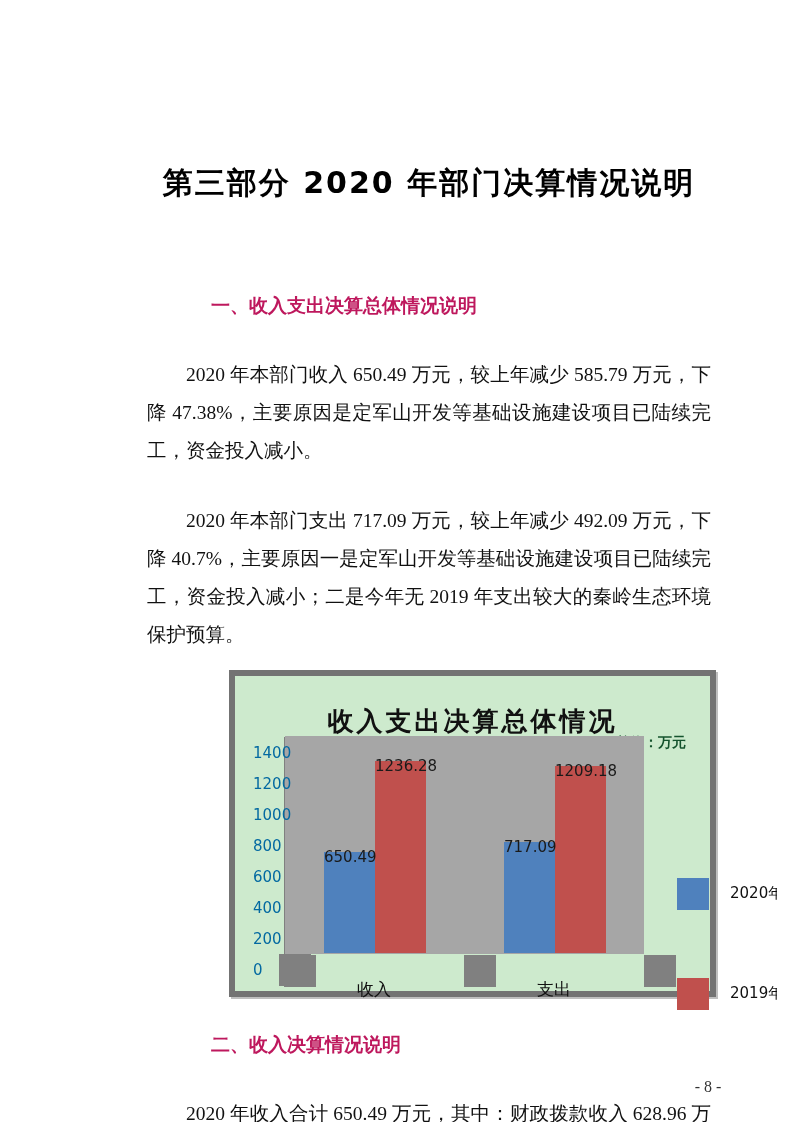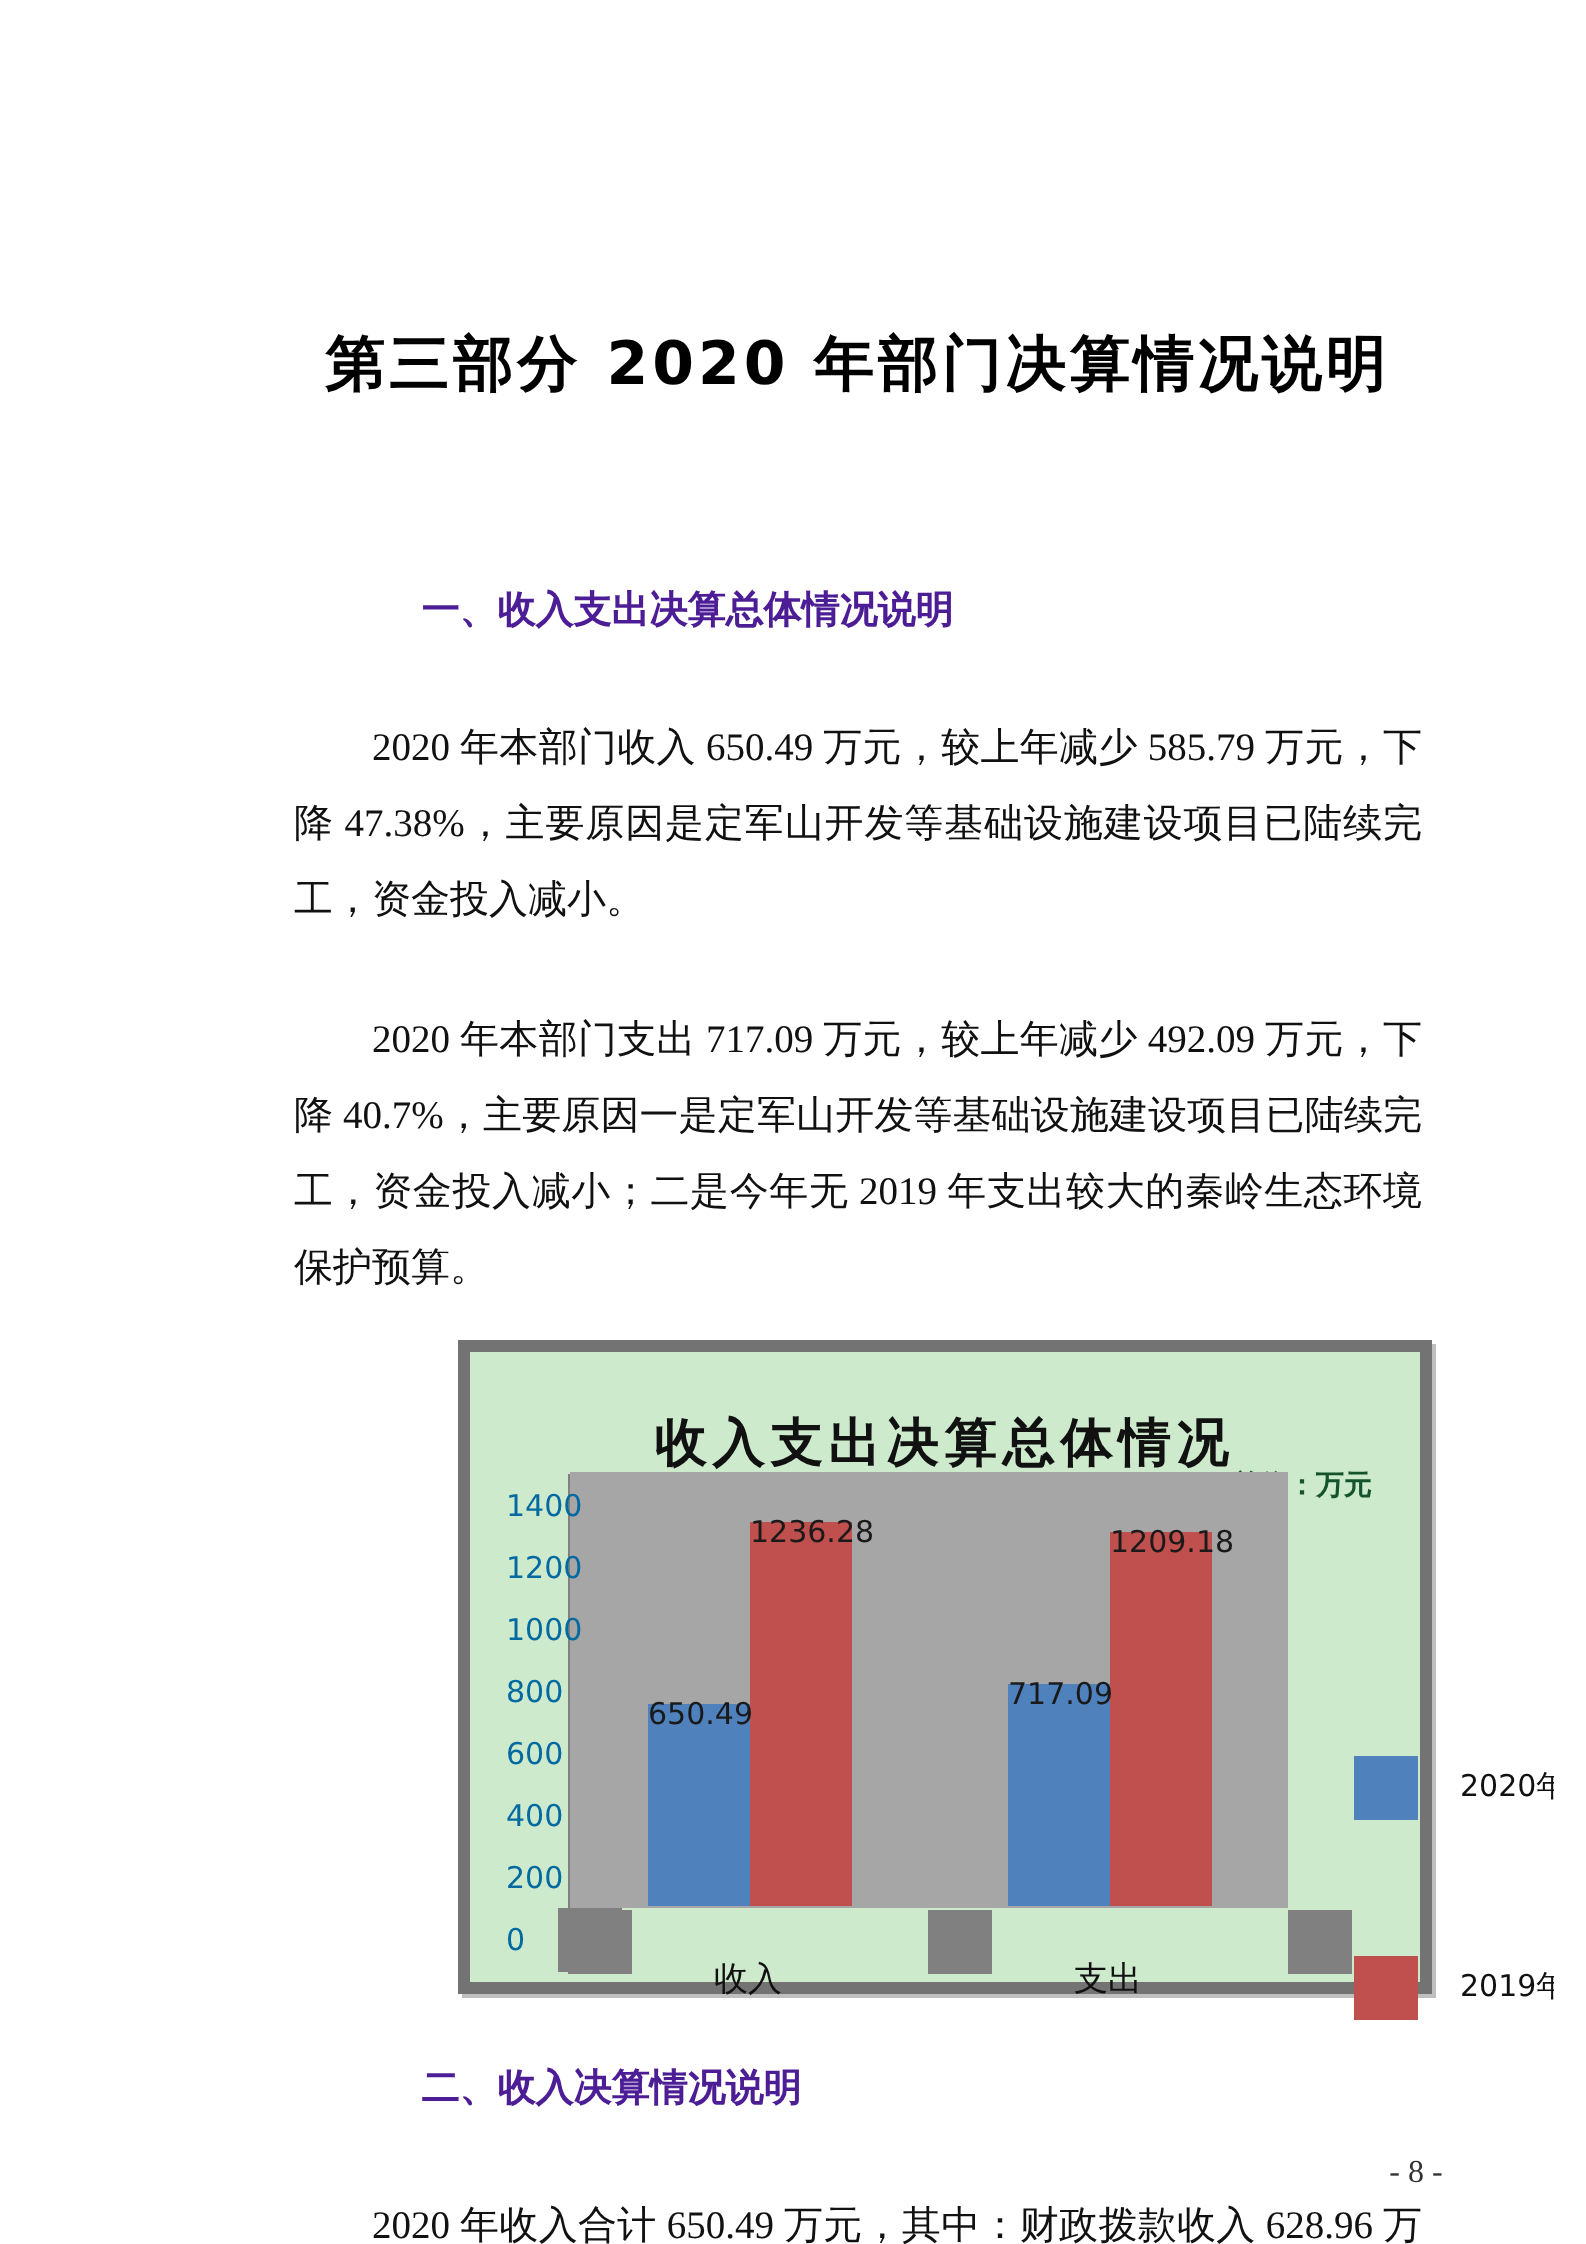--- a/index.html
+++ b/index.html
@@ -29,21 +29,21 @@
     letter-spacing: 2px;
     color: #000;
   }
   .section-heading {
     margin-top: 48px;
     font-family: "DejaVu Sans", "Liberation Sans", sans-serif;
     font-weight: bold;
     font-size: 19px;
     line-height: 38px;
     text-indent: 64px;
-    color: #4c1d95;
+    color: #be185d;
   }
   .section-heading.second { margin-top: 12px; }
   .body-para {
     font-size: 19.5px;
     line-height: 38px;
     text-align: justify;
     text-indent: 2em;
     color: #111;
   }
   

